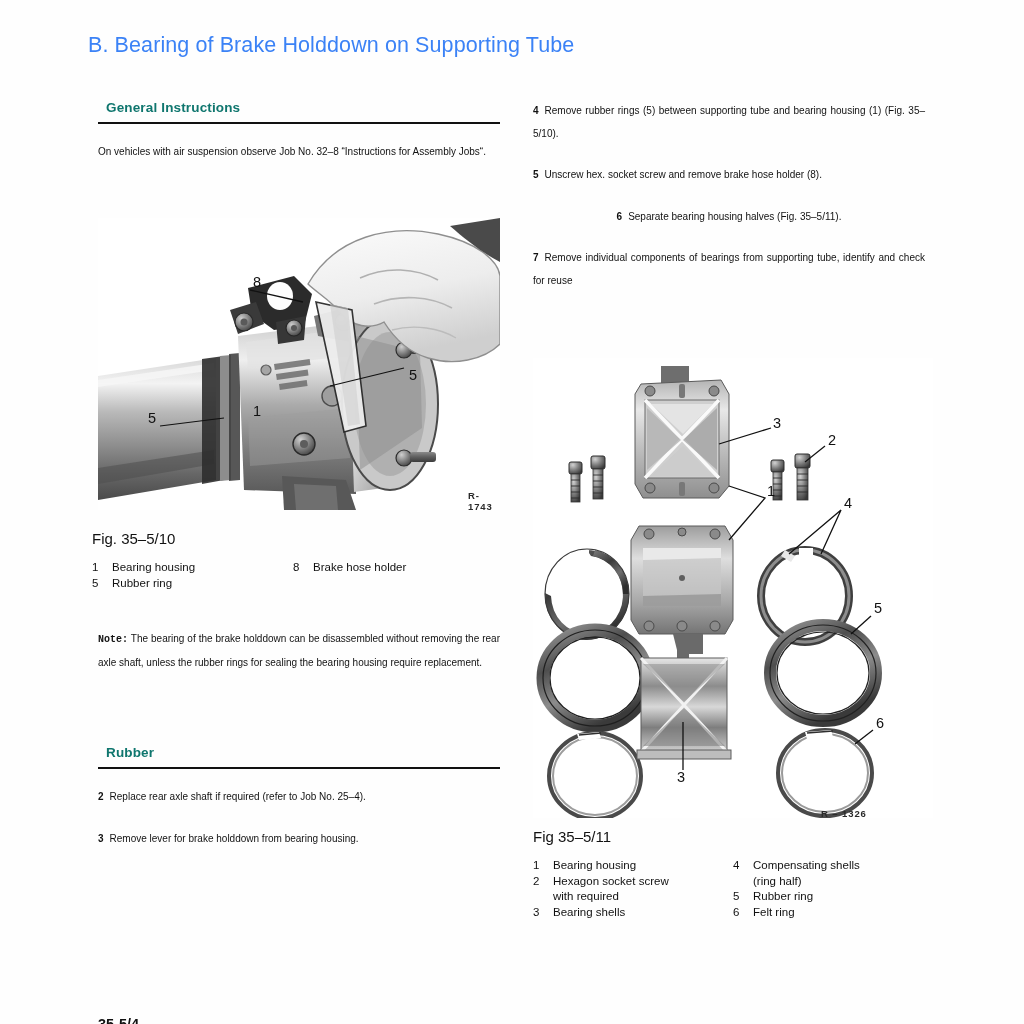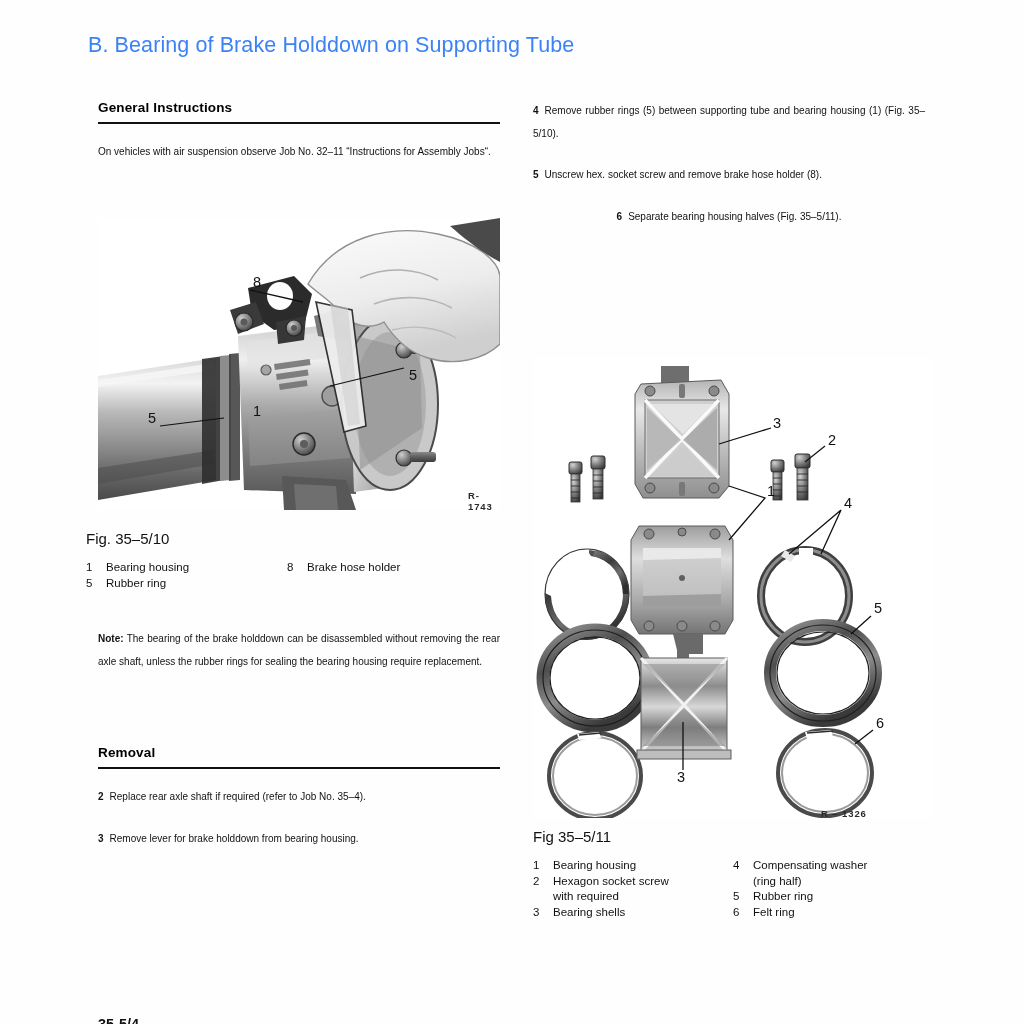--- a/index.html
+++ b/index.html
@@ -45,22 +45,22 @@
     position: absolute;
     left: 533px;
     top: 100px;
     width: 392px;
   }
 
   .sec-head {
     font-size: 13.5px;
     font-weight: 700;
     letter-spacing: 0.15px;
-    color: #000000;
-    margin: 0 0 7px 0;
+    color: #0f766e;
+    margin: 0 0 7px 8px;
   }
   .rule {
     height: 0;
     border-top: 2.6px solid #111;
     margin: 0 0 17px 0;
   }
 
   p.body {
     margin: 0 0 19px 0;
     font-size: 10px;
@@ -68,21 +68,21 @@
     text-align: justify;
     color: #111;
   }
   p.body.last { margin-bottom: 0; }
   p.nojust { text-align: center; }
 
   .num {
     font-weight: 700;
     margin-right: 6px;
   }
-  .lbl-bold { font-weight: 700; }
+  .lbl-bold { font-weight: 700; font-family: Liberation Mono, monospace; }
 
   
   .fig-cap {
     font-size: 15px;
     color: #111;
     margin: 0 0 13px 0;
   }
   .legend {
     display: flex;
     gap: 0px;
@@ -139,21 +139,21 @@
 
 <div class="page">
 
   <div class="doc-title">B. Bearing of Brake Holddown on Supporting Tube</div>
 
   <div class="col-left">
 
     <div class="sec-head">General Instructions</div>
     <div class="rule"></div>
 
-    <p class="body">On vehicles with air suspension observe Job No. 32–11 “Instructions for Assembly Jobs“.</p>
+    <p class="body">On vehicles with air suspension observe Job No. 32–8 “Instructions for Assembly Jobs“.</p>
   </div>
 
   <div class="figure" style="left:98px; top:218px; width:402px; height:292px;">
 
     <svg width="402" height="292" viewBox="0 0 402 292">
       <defs>
         <linearGradient id="tubeG" x1="0" y1="0" x2="0" y2="1">
           <stop offset="0%" stop-color="#d8d8d8"></stop>
           <stop offset="18%" stop-color="#f3f3f3"></stop>
           <stop offset="38%" stop-color="#b9b9b9"></stop>
@@ -258,21 +258,21 @@
     </svg>
 
     <span class="callout" style="left:155px; top:57px;">8</span>
     <span class="callout" style="left:311px; top:150px;">5</span>
     <span class="callout" style="left:155px; top:186px;">1</span>
     <span class="callout" style="left:50px; top:193px;">5</span>
 
     <span class="fig-ref" style="left:326px; top:272px;margin-left:44px;">R-1743</span>
   </div>
 
-  <div class="figure" style="left:86px; top:530px; width:402px;">
+  <div class="figure" style="left:92px; top:530px; width:402px;">
     <div class="fig-cap">Fig. 35–5/10</div>
     <div class="legend">
       <div class="legend-col">
         <div class="legend-row">
           <span class="legend-key">1</span>
           <span class="legend-val">Bearing housing</span>
         </div>
         <div class="legend-row">
           <span class="legend-key">5</span>
           <span class="legend-val">Rubber ring</span>
@@ -287,40 +287,43 @@
     </div>
   </div>
 
   <div class="figure" style="left:98px; top:628px; width:402px;">
     <p class="body" style="margin:0;">
       <span class="lbl-bold">Note:</span><span> The bearing of the brake holddown can be disassembled without removing the rear axle shaft, unless the rubber rings for sealing the bearing housing require replacement.</span>
     </p>
   </div>
 
   <div class="figure" style="left:98px; top:745px; width:402px;">
-    <div class="sec-head">Removal</div>
+    <div class="sec-head">Rubber</div>
     <div class="rule"></div>
 
     <p class="body">
-      <span class="num">2</span><span>Replace rear axle shaft if required (refer to Job No. 35–4).</span>
+      <span class="num">2</span><span>Replace rear axle shaft if required (refer to Job No. 25–4).</span>
     </p>
     <p class="body last">
       <span class="num">3</span><span>Remove lever for brake holddown from bearing housing.</span>
     </p>
   </div>
 
   <div class="col-right">
     <p class="body">
       <span class="num">4</span><span>Remove rubber rings (5) between supporting tube and bearing housing (1) (Fig. 35–5/10).</span>
     </p>
     <p class="body">
       <span class="num">5</span><span>Unscrew hex. socket screw and remove brake hose holder (8).</span>
     </p>
     <p class="body nojust">
       <span class="num">6</span><span>Separate bearing housing halves (Fig. 35–5/11).</span>
+    </p>
+    <p class="body last">
+      <span class="num">7</span><span>Remove individual components of bearings from supporting tube, identify and check for reuse</span>
     </p>
   </div>
 
   <div class="figure" style="left:533px; top:358px; width:400px; height:460px;">
 
     <svg width="400" height="460" viewBox="0 0 400 460">
       <defs>
         <linearGradient id="shellTop" x1="0" y1="0" x2="0" y2="1">
           <stop offset="0%" stop-color="#b4b4b4"></stop>
           <stop offset="25%" stop-color="#e8e8e8"></stop>
@@ -526,21 +529,21 @@
           <span class="legend-val">with required</span>
         </div>
         <div class="legend-row">
           <span class="legend-key">3</span>
           <span class="legend-val">Bearing shells</span>
         </div>
       </div>
       <div class="legend-col">
         <div class="legend-row">
           <span class="legend-key">4</span>
-          <span class="legend-val">Compensating washer</span>
+          <span class="legend-val">Compensating shells</span>
         </div>
         <div class="legend-row">
           <span class="legend-key"></span>
           <span class="legend-val">(ring half)</span>
         </div>
         <div class="legend-row">
           <span class="legend-key">5</span>
           <span class="legend-val">Rubber ring</span>
         </div>
         <div class="legend-row">

